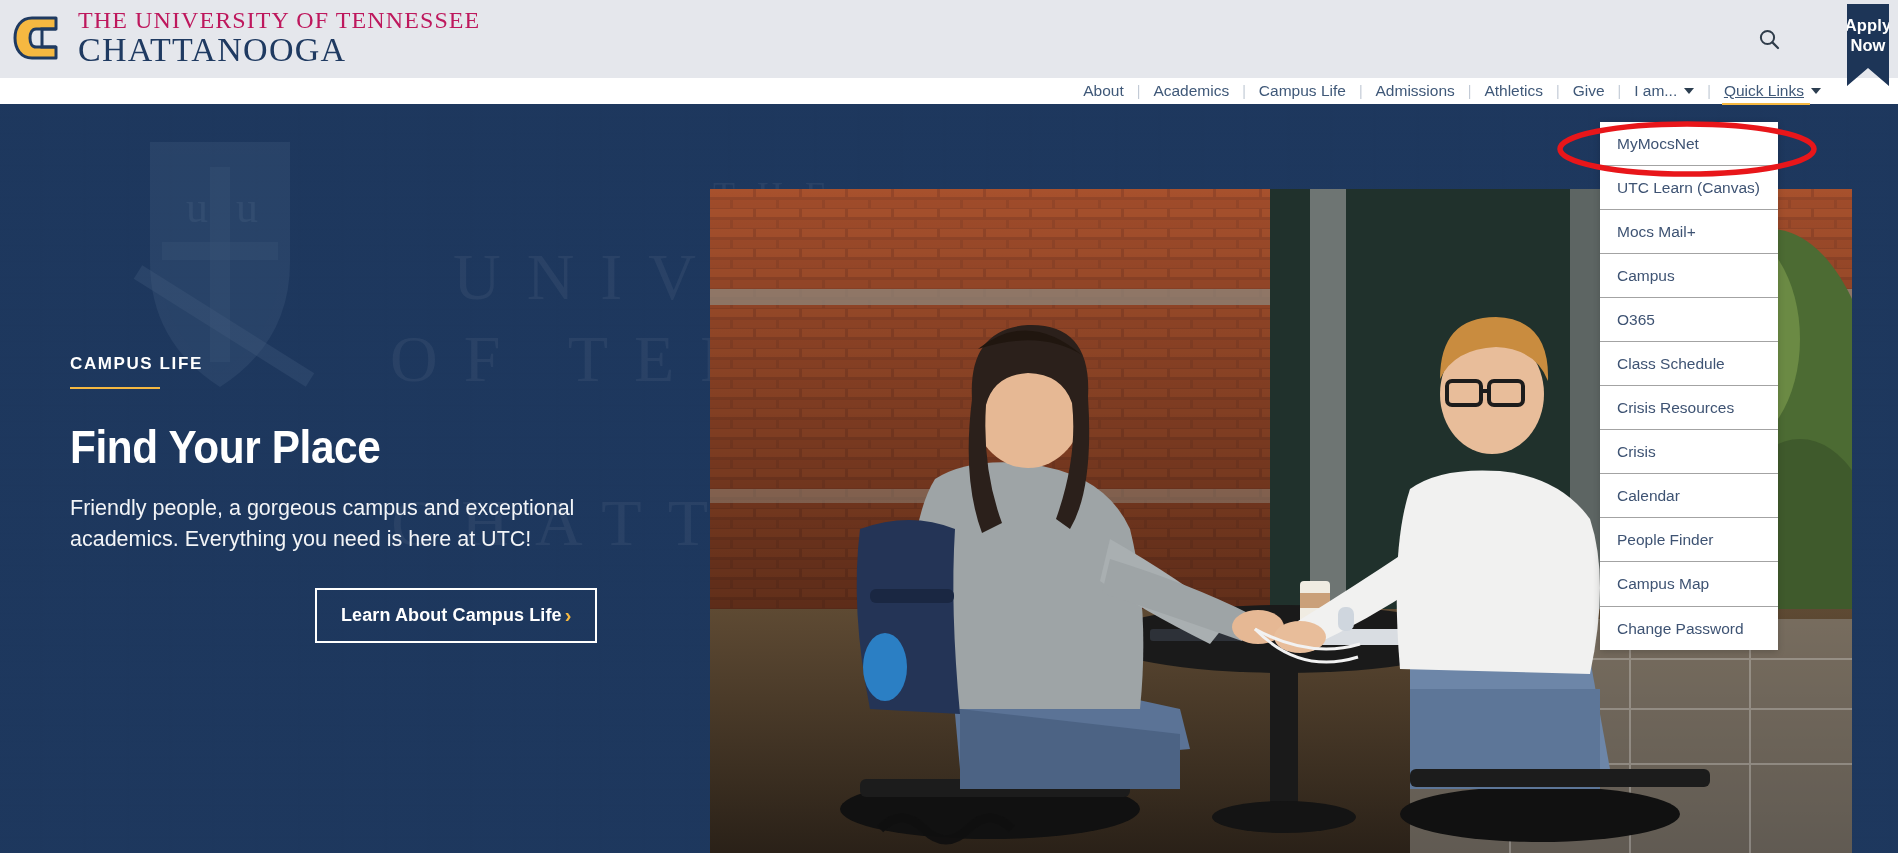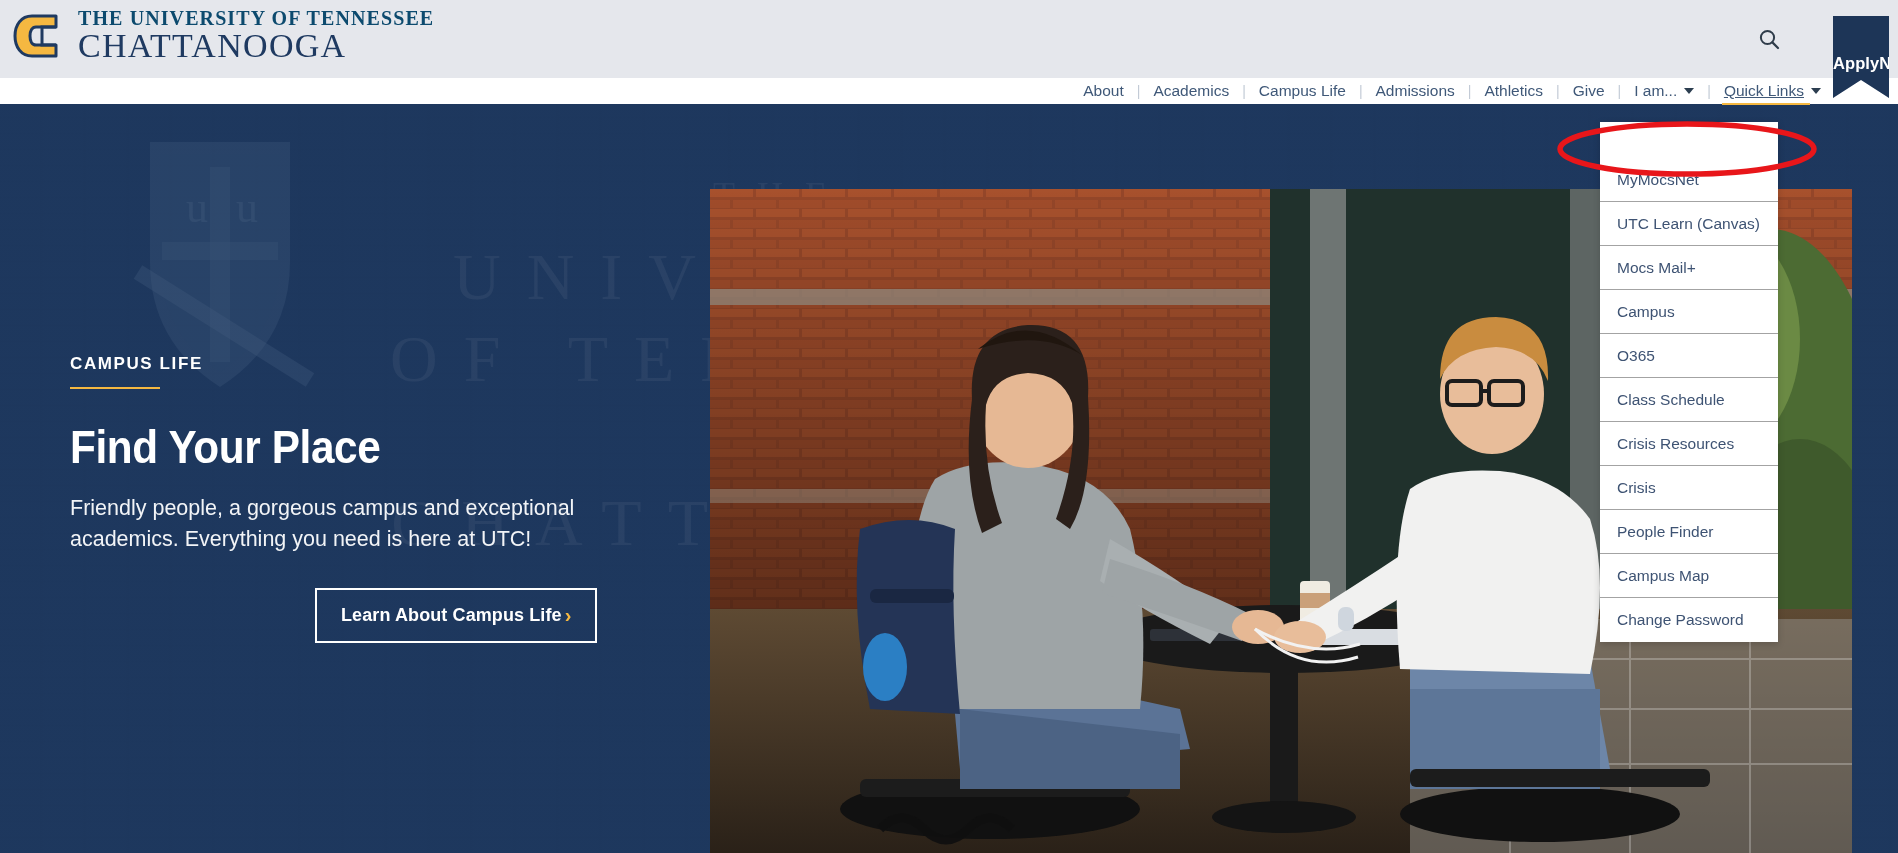--- a/index.html
+++ b/index.html
@@ -17,40 +17,40 @@
     background:#e5e7ec; z-index:40;
   }
   .logo-wrap {
     position:absolute; left:12px; top:8px;
     display:flex; align-items:center; gap:10px;
   }
   .logo-mark { width:56px; height:50px; display:block; }
   .logo-text { display:flex; flex-direction:column; line-height:1; }
   .logo-line1 {
     font-family:"Liberation Serif", serif;
-    font-size:20px; letter-spacing:1.1px; color:#0c4a6e;
-    font-weight:700; white-space:nowrap;
+    font-size:24px; letter-spacing:1.1px; color:#be185d;
+    font-weight:400; white-space:nowrap;
   }
   .logo-line2 {
     font-family:"Liberation Serif", serif;
     font-size:34px; letter-spacing:1.3px; color:#1f3a61;
     font-weight:400; white-space:nowrap; margin-top:1px;
   }
 
   .search-btn {
     position:absolute; right:110px; top:20px;
     width:38px; height:38px; background:none; border:none; cursor:pointer;
     display:flex; align-items:center; justify-content:center;
   }
 
   .apply-ribbon {
-    position:absolute; right:9px; top:16px; width:56px; height:82px;
+    position:absolute; right:9px; top:4px; width:42px; height:82px;
     background:#1d3557; z-index:45;
     clip-path: polygon(0 0, 100% 0, 100% 100%, 50% 78%, 0 100%);
-    display:flex; flex-direction:row; align-items:center;
+    display:flex; flex-direction:column; align-items:center;
     justify-content:flex-start; padding-top:11px; cursor:pointer;
     box-shadow:0 2px 6px rgba(0,0,0,.3);
   }
   .apply-ribbon span {
     color:#fff; font-weight:bold; font-size:16.5px; line-height:20px;
     letter-spacing:.1px;
   }
 
   
   .navbar {
@@ -147,21 +147,21 @@
   .dropdown {
     position:absolute; left:1600px; top:122px;
     width:178px; background:#ffffff; z-index:60;
     box-shadow:0 2px 7px rgba(0,0,0,.18);
   }
   .dd-item {
     padding:13px 0 13px 17px; font-size:15.5px; color:#3e5373;
     border-top:1px solid #a3a3a3; cursor:pointer; white-space:nowrap;
     line-height:1.1;
   }
-  .dd-item:first-child { border-top:none;margin-top:36px; }
+  .dd-item:first-child { border-top:none; }
 
   
   .annotation {
     position:absolute; left:1556px; top:120px;
     width:262px; height:58px; z-index:80; pointer-events:none;
   }
   .annotation ellipse {
     fill:none; stroke:#e8161a; stroke-width:5.5;
   }
 </style>
@@ -379,20 +379,21 @@
 
   <div class="dropdown" id="dropdown">
       <div class="dd-item">MyMocsNet</div>
       <div class="dd-item">UTC Learn (Canvas)</div>
       <div class="dd-item">Mocs Mail+</div>
       <div class="dd-item">Campus</div>
       <div class="dd-item">O365</div>
       <div class="dd-item">Class Schedule</div>
       <div class="dd-item">Crisis Resources</div>
       <div class="dd-item">Crisis</div>
+      <div class="dd-item">Calendar</div>
       <div class="dd-item">People Finder</div>
       <div class="dd-item">Campus Map</div>
       <div class="dd-item">Change Password</div>
     </div>
 
   <svg class="annotation" viewBox="0 0 262 58">
     <ellipse cx="131" cy="29" rx="127" ry="25"></ellipse>
   </svg>
 
 </div>

